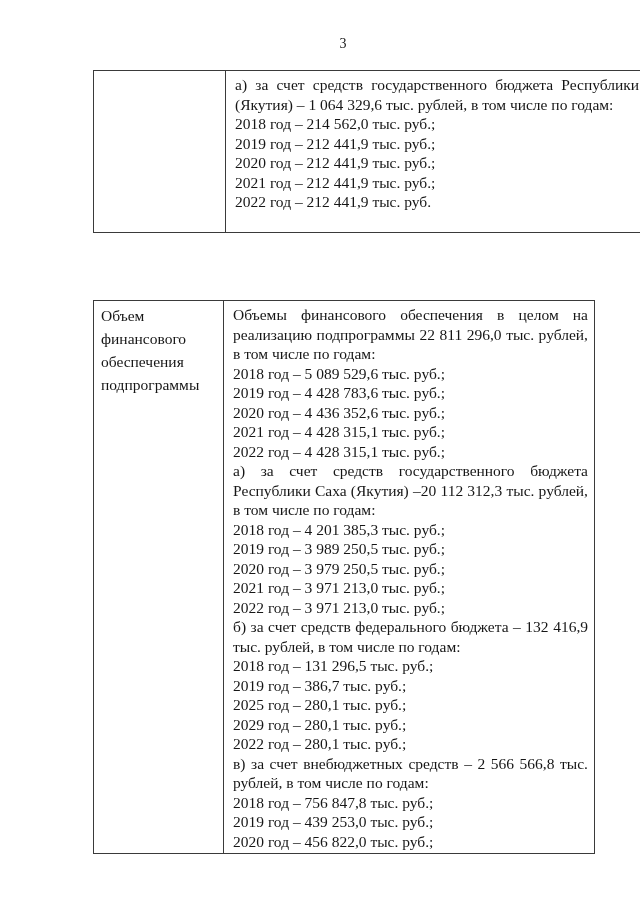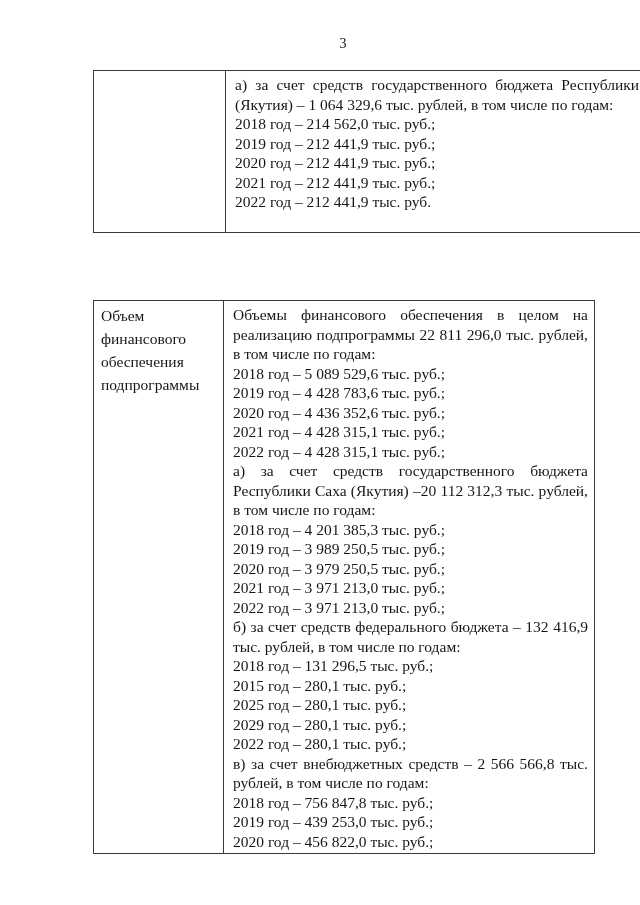--- a/index.html
+++ b/index.html
@@ -93,21 +93,21 @@
 
         <div class="jline">а) за счет средств государственного бюджета Республики Саха (Якутия) –20&nbsp;112&nbsp;312,3 тыс. рублей, в том числе по годам:</div>
         <div>2018 год – 4&nbsp;201&nbsp;385,3 тыс. руб.;</div>
         <div>2019 год – 3&nbsp;989&nbsp;250,5 тыс. руб.;</div>
         <div>2020 год – 3&nbsp;979&nbsp;250,5 тыс. руб.;</div>
         <div>2021 год – 3&nbsp;971&nbsp;213,0 тыс. руб.;</div>
         <div>2022 год – 3&nbsp;971&nbsp;213,0 тыс. руб.;</div>
 
         <div class="jline">б) за счет средств федерального бюджета – 132&nbsp;416,9 тыс. рублей, в том числе по годам:</div>
         <div>2018 год – 131&nbsp;296,5 тыс. руб.;</div>
-        <div>2015 год – 280,1 тыс. руб.;</div>
+        <div>2019 год – 386,7 тыс. руб.;</div>
         <div>2025 год – 280,1 тыс. руб.;</div>
         <div>2029 год – 280,1 тыс. руб.;</div>
         <div>2022 год – 280,1 тыс. руб.;</div>
 
         <div class="jline">в) за счет внебюджетных средств – 2&nbsp;566&nbsp;566,8 тыс. рублей, в том числе по годам:</div>
         <div>2018 год – 756&nbsp;847,8 тыс. руб.;</div>
         <div>2019 год – 439&nbsp;253,0 тыс. руб.;</div>
         <div>2020 год – 456&nbsp;822,0 тыс. руб.;</div>
 
       </td>

